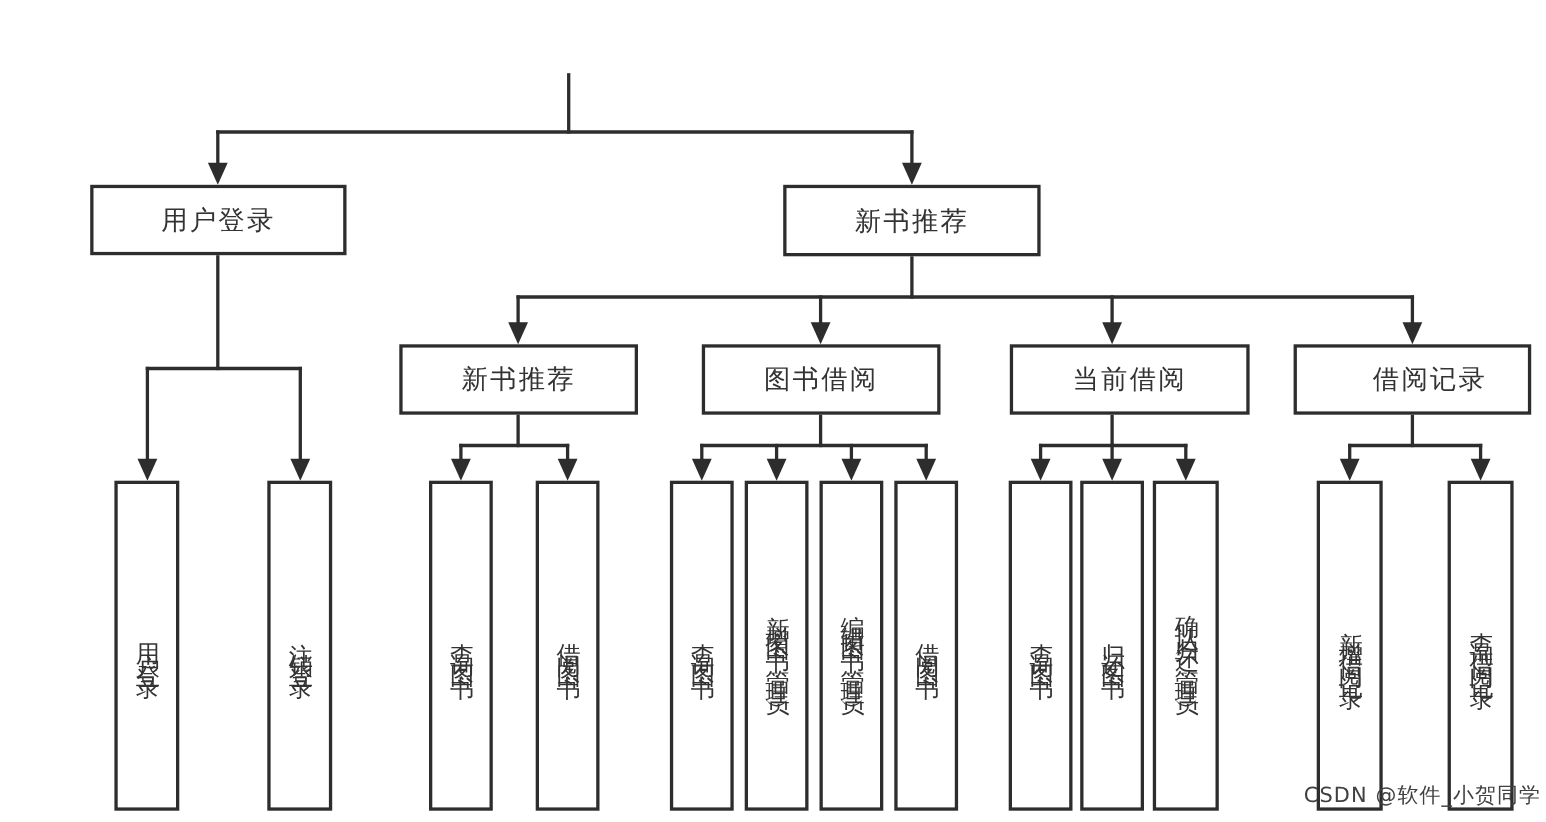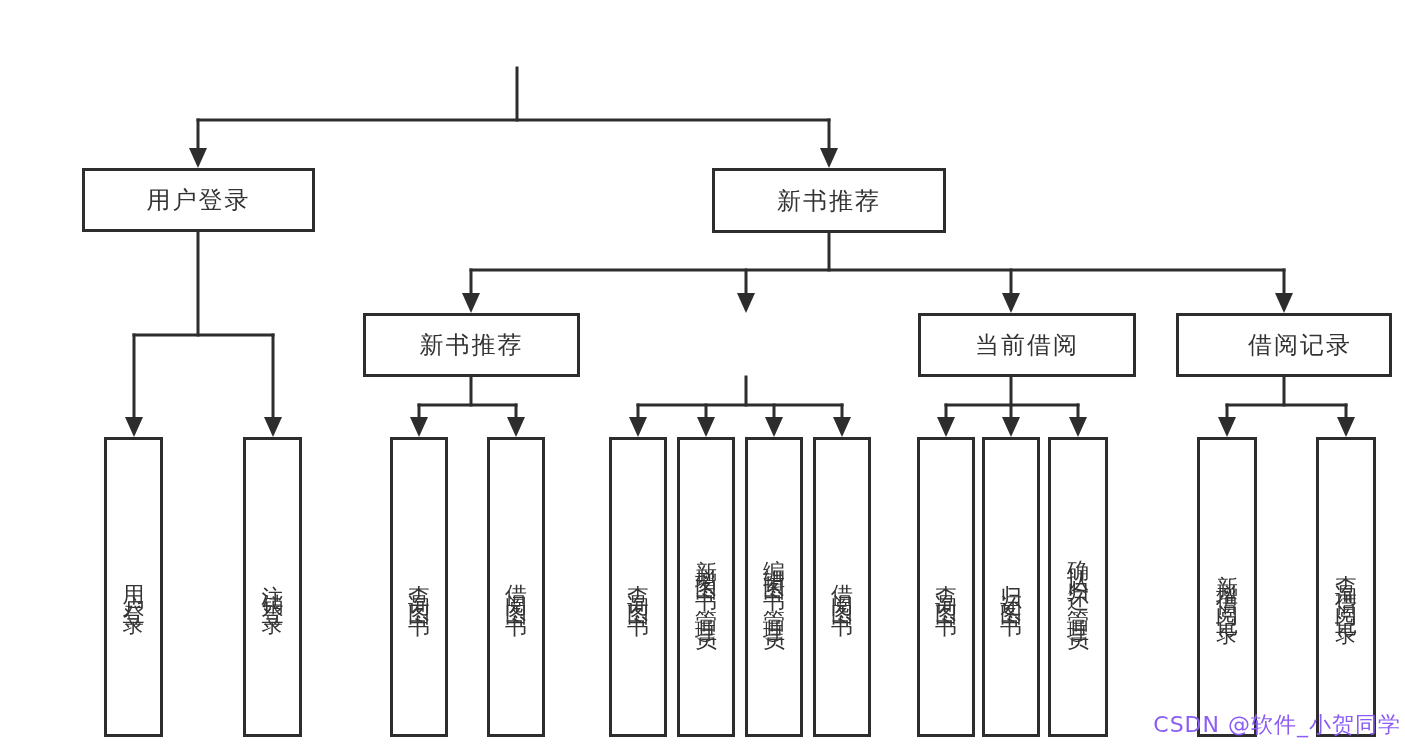--- a/index.html
+++ b/index.html
@@ -27,23 +27,23 @@
   .vbox .vtext{
     writing-mode:vertical-rl;
     text-orientation:mixed;
     letter-spacing:10px;
     line-height:1;
     white-space:nowrap;
   }
   #watermark{
     position:absolute;
     right:4px;top:710px;
-    font-size:22px;
+    font-size:19px;
     letter-spacing:1px;
-    color:#8b5cf6;
+    color:#404040;
     z-index:3;
     white-space:nowrap;
   }
 </style>
 </head>
 <body>
 
 <div id="canvas">
 
   <svg id="wires" viewBox="0 0 1405 747" xmlns="http://www.w3.org/2000/svg">
@@ -123,20 +123,23 @@
   <div class="box hbox" style="left:82px;top:168px;width:233px;height:64px;">
     <span>用户登录</span>
   </div>
   <div class="box hbox" style="left:712px;top:168px;width:234px;height:65px;">
     <span>新书推荐</span>
   </div>
 
   <div class="box hbox" style="left:363px;top:313px;width:217px;height:64px;">
     <span>新书推荐</span>
   </div>
+  <div class="box hbox" style="left:638px;top:313px;width:217px;height:64px;">
+    <span>图书借阅</span>
+  </div>
   <div class="box hbox" style="left:902px;top:313px;width:218px;height:64px;margin-left:16px;">
     <span>当前借阅</span>
   </div>
   <div class="box hbox" style="left:1176px;top:313px;width:216px;height:64px;padding-left:32px;">
     <span>借阅记录</span>
   </div>
 
   <div class="box vbox" style="left:104px;top:437px;width:59px;height:300px;">
     <span class="vtext">用户登录</span>
   </div>

